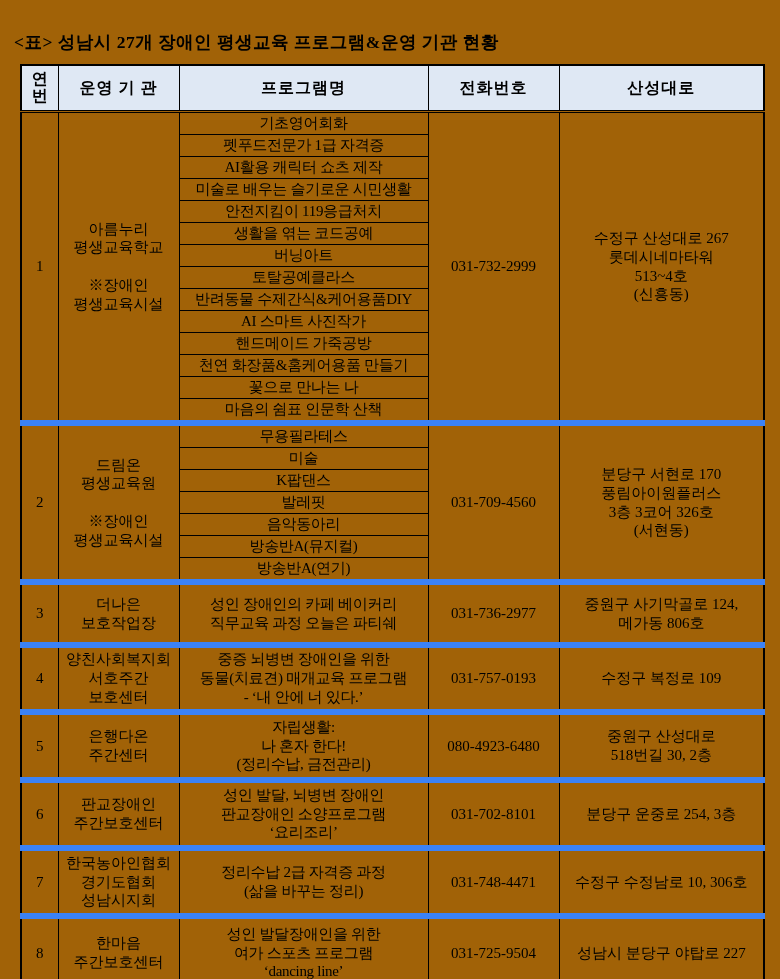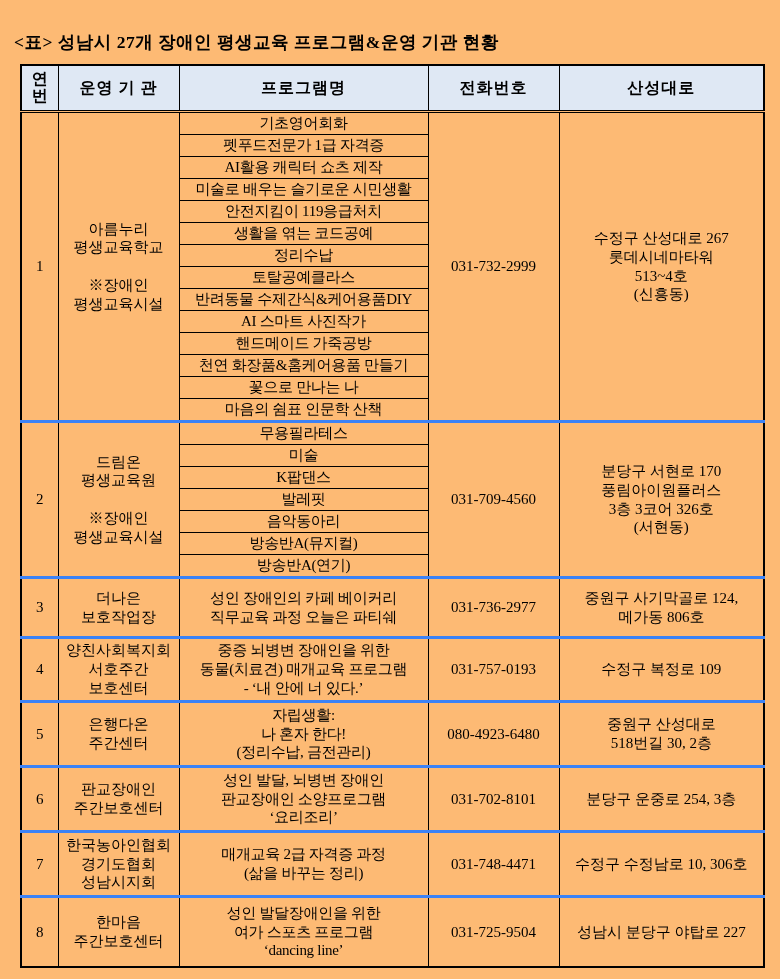--- a/index.html
+++ b/index.html
@@ -9,21 +9,21 @@
     width: 780px;
   }
   body {
     font-family: "Liberation Serif", "DejaVu Serif", serif;
     color: #000;
   }
   .page {
     position: relative;
     width: 780px;
     height: 979px;
-    background: #fdba74;
+    background: #a16207;
     overflow: hidden;
   }
   .doc-title {
     margin: 30px 0 10px 14px;
     font-size: 17.5px;
     font-weight: bold;
     letter-spacing: 0.5px;
     white-space: nowrap;
   }
   table.main {
@@ -50,21 +50,21 @@
   }
   thead th {
     height: 42px;
     background: #dfe8f4;
     border-bottom: 3px double #000;
     font-size: 16px;
     font-weight: bold;
     letter-spacing: 1px;
   }
   thead th.no-h { line-height: 1.05; letter-spacing: 0; }
-  tr.rs td { border-top: 3px solid #3b82f6; }
+  tr.rs td { border-top: 6px solid #3b82f6; }
   tr.prow td.prog { height: 19px; margin-left: 8px; }
   td.prog { letter-spacing: -0.3px; }
   tr.h57 td { height: 55px; }
   tr.h61 td { height: 59px; margin-left: 36px; }
   tr.h62 td { height: 60px; }
   tr.h68 td { height: 66px; }
   .doc-footer {
     margin: 8px 0 0 18px;
     font-size: 16.5px;
     letter-spacing: 0.5px;
@@ -121,21 +121,21 @@
       <tr class="prow">
           <td class="prog">미술로 배우는 슬기로운 시민생활</td>
         </tr>
       <tr class="prow">
           <td class="prog">안전지킴이 119응급처치</td>
         </tr>
       <tr class="prow">
           <td class="prog">생활을 엮는 코드공예</td>
         </tr>
       <tr class="prow">
-          <td class="prog">정리수납</td>
+          <td class="prog">버닝아트</td>
         </tr>
       <tr class="prow">
           <td class="prog">토탈공예클라스</td>
         </tr>
       <tr class="prow">
           <td class="prog">반려동물 수제간식&amp;케어용품DIY</td>
         </tr>
       <tr class="prow">
           <td class="prog">AI 스마트 사진작가</td>
         </tr>
@@ -225,21 +225,21 @@
 판교장애인 소양프로그램
 ‘요리조리’</td>
         <td>031-702-8101</td>
         <td>분당구 운중로 254, 3층</td>
       </tr>
       <tr class="rs h62">
         <td>7</td>
         <td>한국농아인협회
 경기도협회
 성남시지회</td>
-        <td class="prog">매개교육 2급 자격증 과정
+        <td class="prog">정리수납 2급 자격증 과정
 (삶을 바꾸는 정리)</td>
         <td>031-748-4471</td>
         <td>수정구 수정남로 10, 306호</td>
       </tr>
       <tr class="rs h68">
         <td>8</td>
         <td>한마음
 주간보호센터</td>
         <td class="prog">성인 발달장애인을 위한
 여가 스포츠 프로그램

